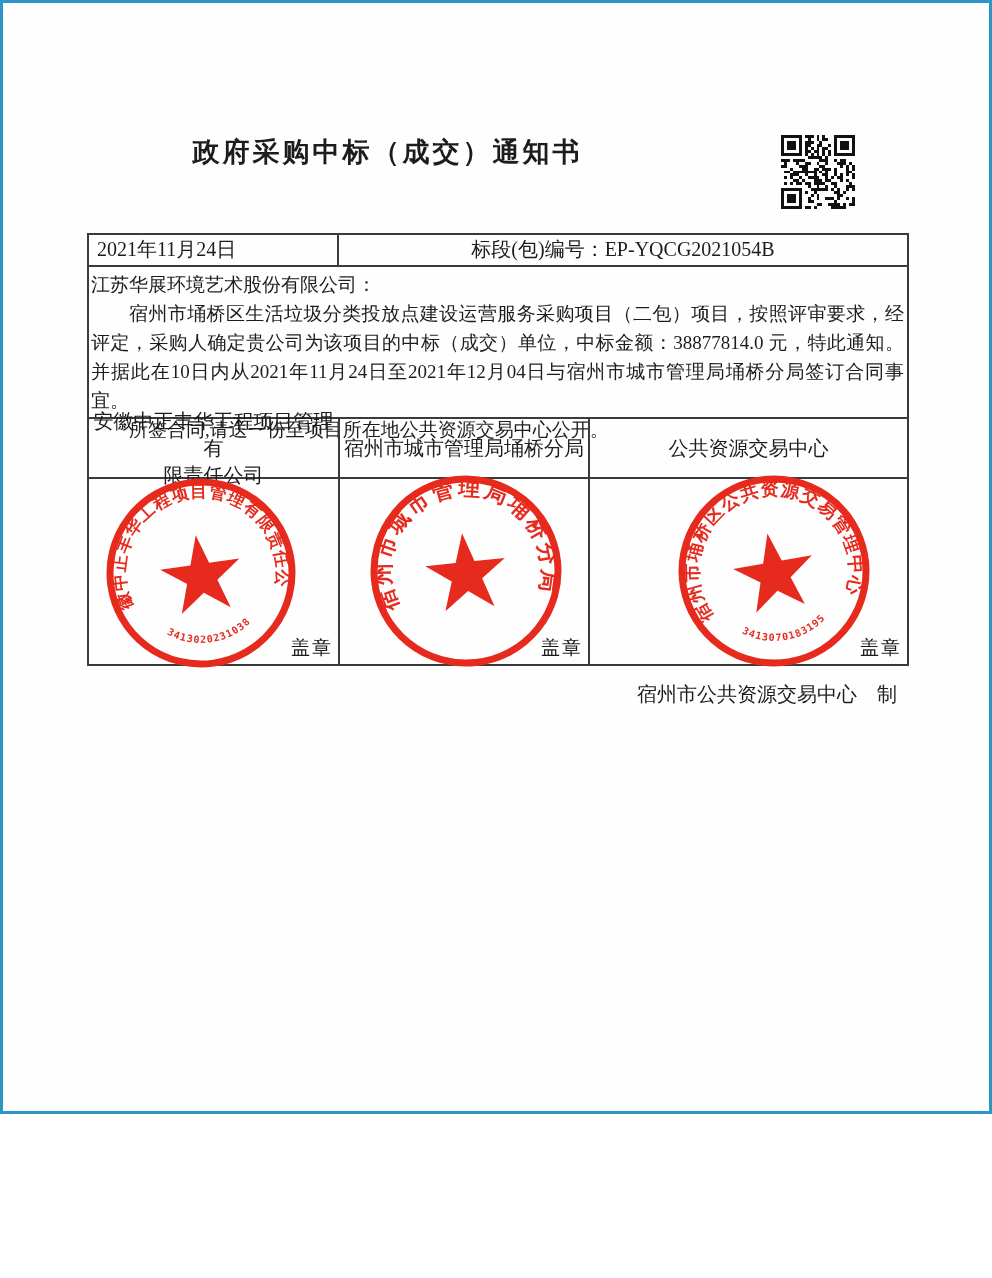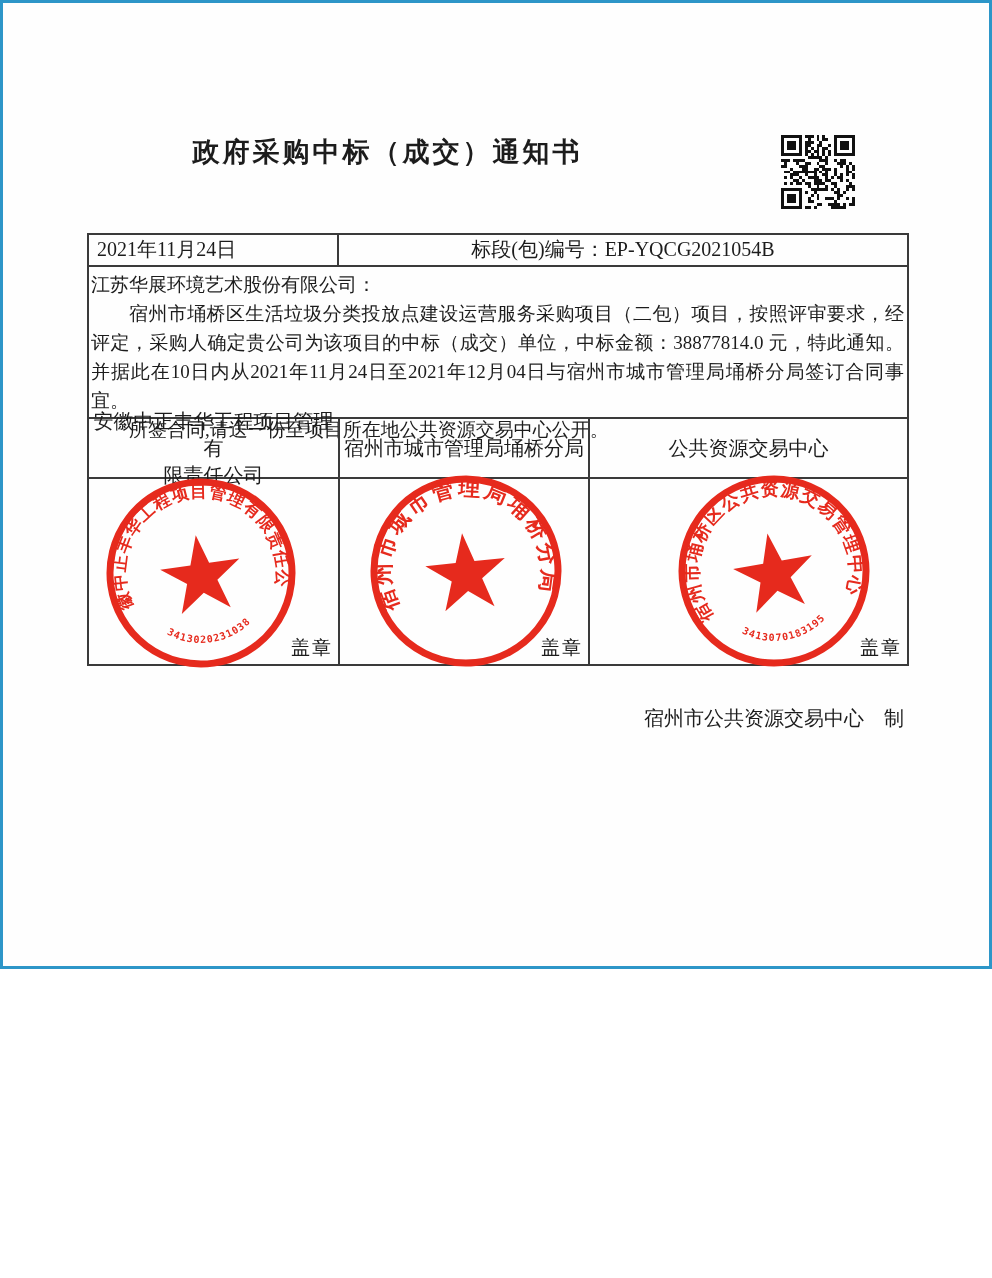--- a/index.html
+++ b/index.html
@@ -5,21 +5,21 @@
   :root{
     --seal-red:#e62a1d;
     --page-border:#2d96c8;
     --table-border:#3a3a3a;
     --ink:#1c1c1c;
   }
   *{margin:0;padding:0;box-sizing:border-box;}
   html,body{background:#ffffff;}
   .page{
     position:relative;
-    width:992px;height:969px;
+    width:992px;height:1114px;
     background:#fefefe;
     border:3px solid var(--page-border);
     font-family:"Liberation Serif","DejaVu Serif",serif;
     color:var(--ink);
     overflow:hidden;
   }
   .doc-title{
     position:absolute;top:131px;left:0;width:78%;
     text-align:center;
     font-size:27px;font-weight:bold;letter-spacing:3px;
@@ -68,22 +68,22 @@
   .fs-19{font-size:18.5px;letter-spacing:1px;}
   .seal-num{fill:var(--seal-red);font-size:10px;letter-spacing:1px;
     font-weight:bold;font-family:"DejaVu Sans Mono",monospace;}
   .star{fill:var(--seal-red);}
   .ring{fill:none;stroke:var(--seal-red);stroke-width:7;}
   .gaizhang{
     position:absolute;right:5px;bottom:3px;
     font-size:19px;letter-spacing:2px;text-align:center;
   }
   .doc-footer{
-    position:absolute;top:678px;right:85px;
-    font-size:20px;white-space:pre;margin-top:24px;
+    position:absolute;top:678px;right:92px;
+    font-size:20px;white-space:pre;
   }
 </style>
 </head>
 <body>
 
 <div class="page">
 
   <div class="doc-title">政府采购中标（成交）通知书</div>
 
   <div class="qr">

